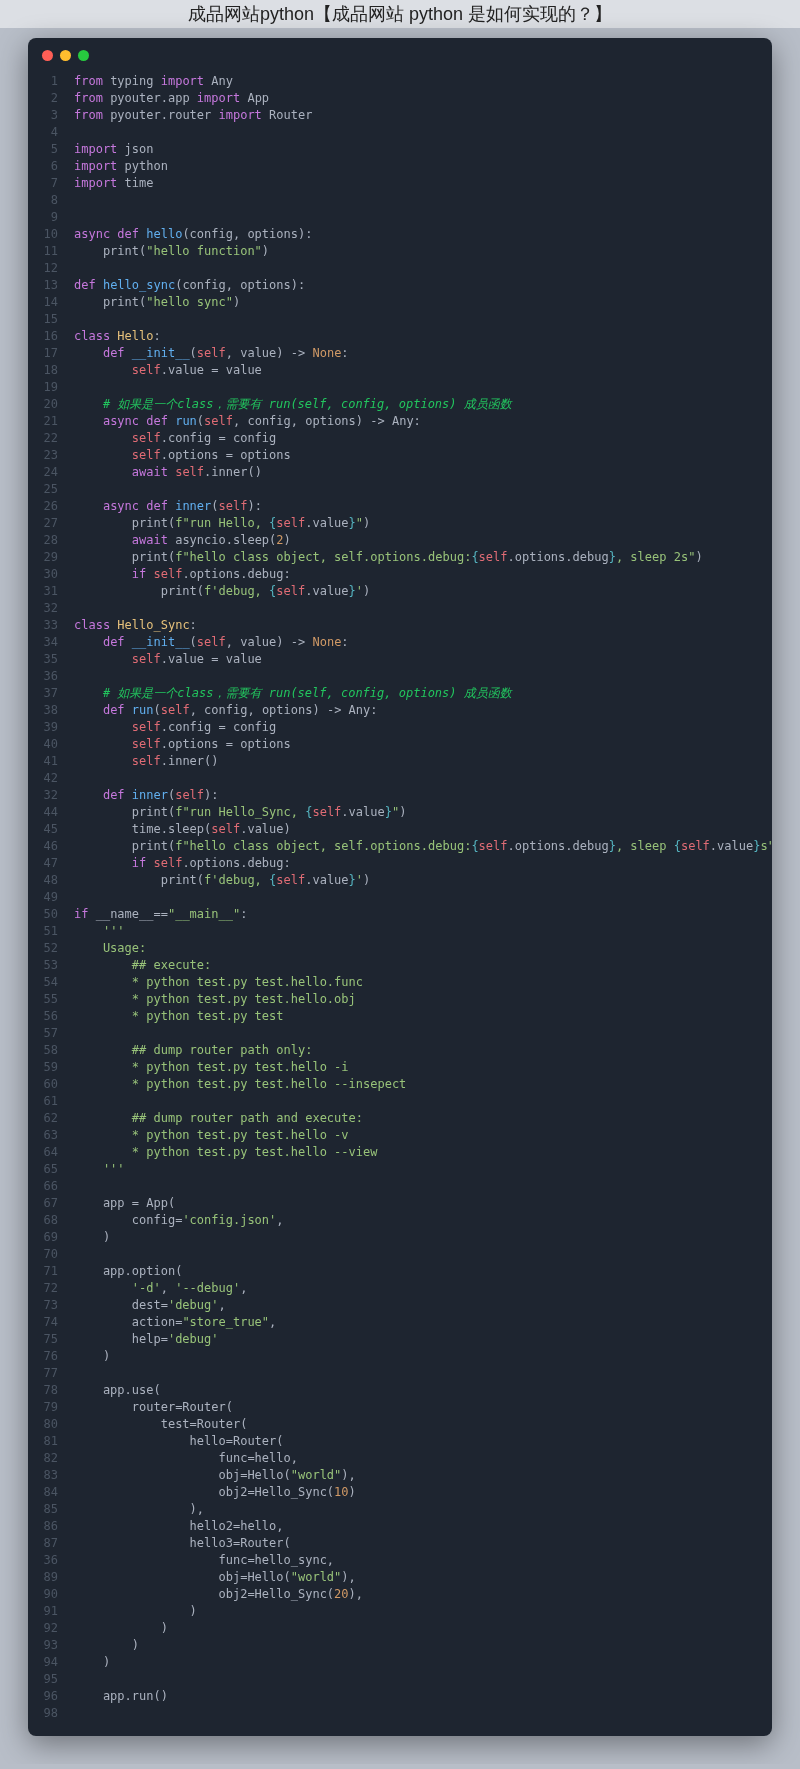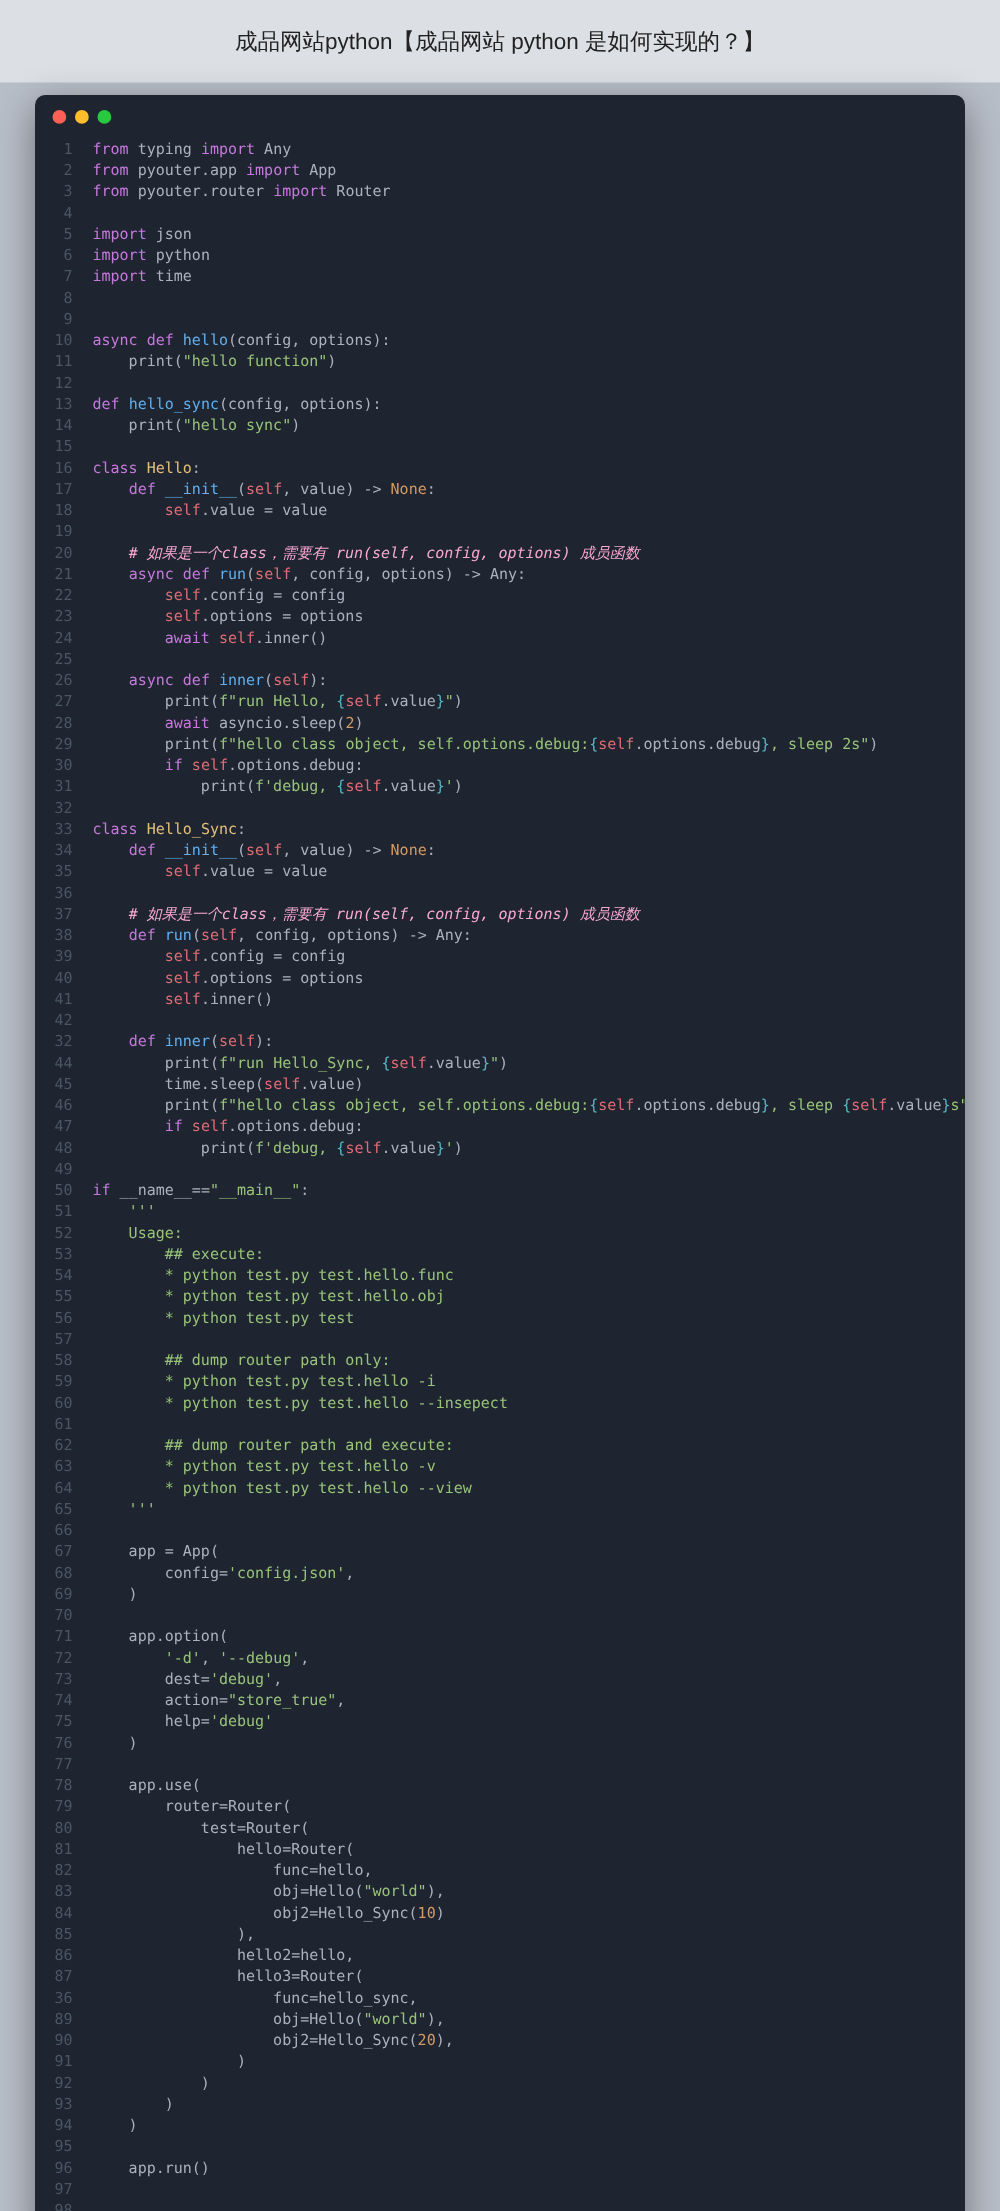--- a/index.html
+++ b/index.html
@@ -1,26 +1,26 @@
 <!DOCTYPE html>
 <html><head>
 <meta charset="utf-8">
 <style>
 *{margin:0;padding:0;box-sizing:border-box}
 body{background:#b8bec8;font-family:ui-monospace,Menlo,Consolas,monospace;font-size:12px;padding:0}
-.page-title{background:#dcdfe4;text-align:center;padding:21px 0;font-size:18px;font-family:"PingFang SC","Microsoft YaHei",sans-serif;color:#222}
+.page-title{background:#dcdfe4;text-align:center;padding:2px 0;font-size:18px;font-family:"PingFang SC","Microsoft YaHei",sans-serif;color:#222}
 .editor-wrap{margin:10px 28px 28px 28px;background:#1e2530;border-radius:8px;box-shadow:0 8px 30px rgba(0,0,0,.4);overflow:hidden}
 .traffic{display:flex;gap:7px;padding:12px 14px 8px 14px}
 .dot{width:11px;height:11px;border-radius:50%}
 .dot.r{background:#ff5f56}.dot.y{background:#ffbd2e}.dot.g{background:#27c93f}
 .code-area{padding:4px 0 14px 0}
 .line{display:flex;line-height:17px;white-space:pre}
 .ln{width:46px;text-align:right;padding-right:16px;color:#4b5563;user-select:none;flex-shrink:0}
 .code{flex:1;color:#abb2bf}
-.k{color:#c678dd}.s{color:#98c379}.c{color:#f9a8d4;font-style:italic}
+.k{color:#c678dd}.s{color:#98c379}.c{color:#22c55e;font-style:italic}
 .p{color:#d19a66}.b{color:#56b6c2}.f{color:#61afef}.v{color:#e06c75}.sl{color:#e5c07b}
 </style>
 </head>
 <body>
 
 <div class="page-title">成品网站python【成品网站 python 是如何实现的？】</div>
 
 <div class="editor-wrap">
   <div class="traffic">
     <span class="dot r"></span>
@@ -117,16 +117,15 @@
       <div class="line"><span class="ln">87</span><span class="code"><span>                hello3=Router(</span></span></div>
       <div class="line"><span class="ln">36</span><span class="code"><span>                    func=hello_sync,</span></span></div>
       <div class="line"><span class="ln">89</span><span class="code"><span>                    obj=Hello(</span><span class="s">"world"</span><span>),</span></span></div>
       <div class="line"><span class="ln">90</span><span class="code"><span>                    obj2=Hello_Sync(</span><span class="p">20</span><span>),</span></span></div>
       <div class="line"><span class="ln">91</span><span class="code"><span>                )</span></span></div>
       <div class="line"><span class="ln">92</span><span class="code"><span>            )</span></span></div>
       <div class="line"><span class="ln">93</span><span class="code"><span>        )</span></span></div>
       <div class="line"><span class="ln">94</span><span class="code"><span>    )</span></span></div>
       <div class="line"><span class="ln">95</span><span class="code"></span></div>
       <div class="line"><span class="ln">96</span><span class="code"><span>    app.run()</span></span></div>
-      <div class="line"><span class="ln">97</span><span class="code"></span></div>
       <div class="line"><span class="ln">98</span><span class="code"></span></div>
     </div>
 </div>
 
 </body></html>

